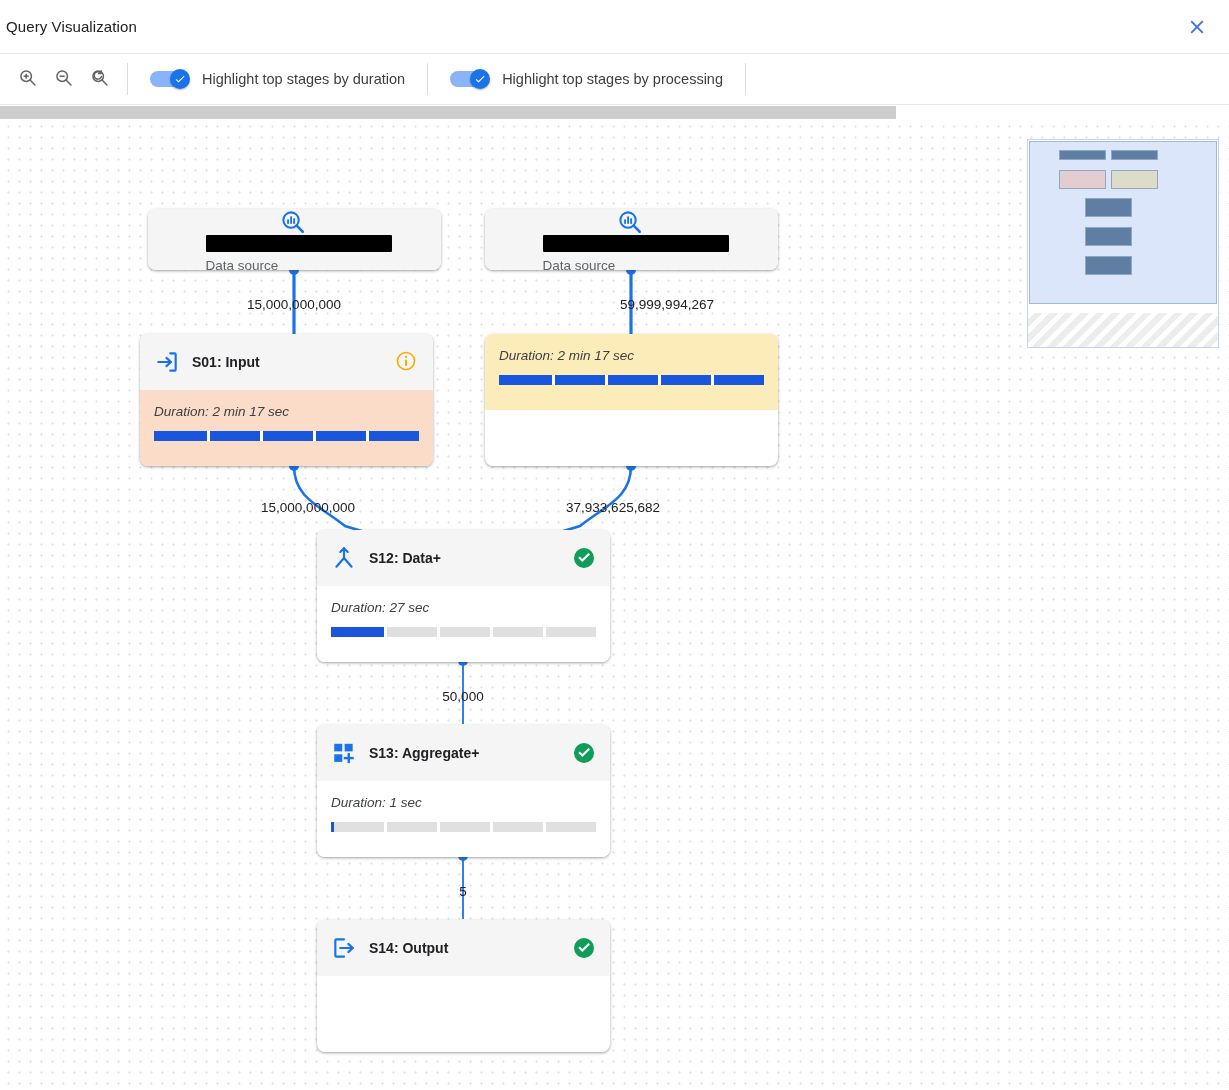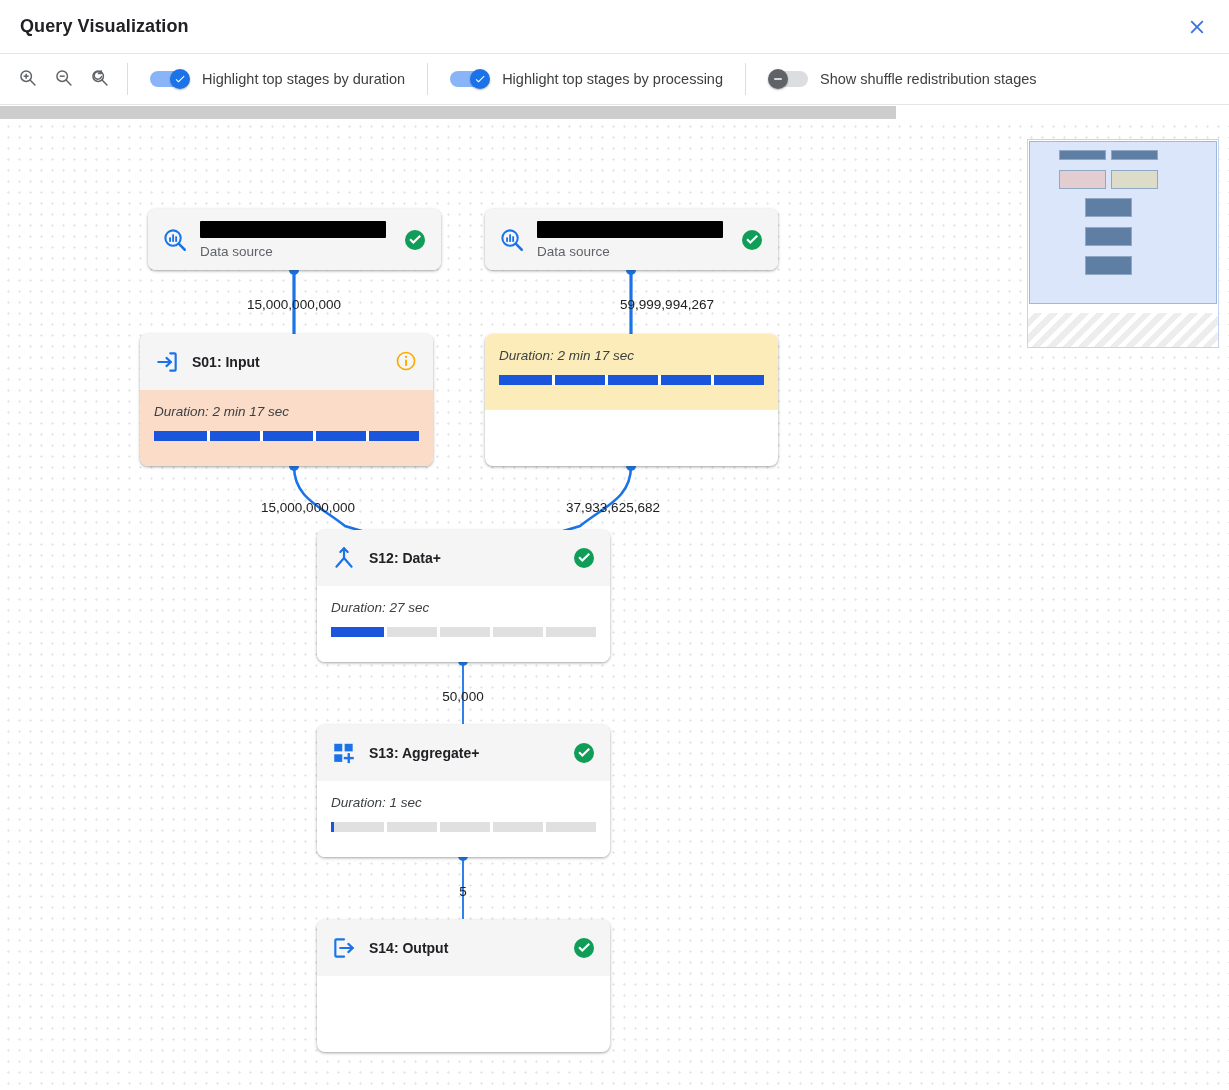--- a/index.html
+++ b/index.html
@@ -10,22 +10,22 @@
     overflow: hidden;
   }
 
   
   .titlebar {
     position: absolute; left: 0; top: 0; width: 1229px; height: 53px;
     background: #ffffff;
     display: flex; align-items: center;
   }
   .title-text {
-    margin-left: 20px;
-    font-size: 18px; color: #202124; font-weight: 700;
+    margin-left: 6px;
+    font-size: 15px; color: #202124; font-weight: 400;
     letter-spacing: 0.1px;
   }
   .close-btn {
     position: absolute; right: 14px; top: 9px;
     width: 36px; height: 36px;
     display: flex; align-items: center; justify-content: center;
     cursor: pointer; border-radius: 50%;
   }
   .close-btn svg { display: block; }
 
@@ -126,21 +126,21 @@
     overflow: hidden;
     z-index: 10;
     cursor: pointer;
   }
   .node-head {
     display: flex; align-items: center;
     background: #f5f5f5;
     padding: 0 14px;
     height: 100%;
   }
-  .node.ds .node-head { height: 100%; }
+  .node.ds .node-head { height: 100%; flex-direction: column; }
   .node-icon { width: 30px; flex: none; display: flex; align-items: center; }
   .node-title-wrap { flex: 1; margin-left: 8px; min-width: 0; }
   .node-title {
     font-size: 14px; color: #202124; font-weight: 700;
     white-space: nowrap; overflow: hidden;
   }
   .redacted {
     display: inline-block;
     height: 17px; background: #000000; border-radius: 1px;
   }
@@ -267,31 +267,20 @@
       <span class="thumb">
         <svg width="12" height="12" viewBox="0 0 24 24">
             <path d="M9 16.2L4.8 12l-1.4 1.4L9 19 21 7l-1.4-1.4z" fill="#ffffff"></path>
           </svg>
       </span>
     </span>
     <span class="toggle-label">Highlight top stages by processing</span>
   </div>
   <div class="tb-divider"></div>
 
-  <div class="toggle-item">
-    <span class="switch off">
-      <span class="track"></span>
-      <span class="thumb">
-        <svg width="12" height="12" viewBox="0 0 24 24">
-            <rect x="4" y="10.6" width="16" height="2.8" rx="1.4" fill="#ffffff"></rect>
-          </svg>
-      </span>
-    </span>
-    <span class="toggle-label">Show shuffle redistribution stages</span>
-  </div>
 </div>
 
 <div class="canvas-wrap">
 
   <div class="hscroll">
     <div class="thumb"></div>
   </div>
 
   <svg class="edges" viewBox="0 0 1229 984">
 

